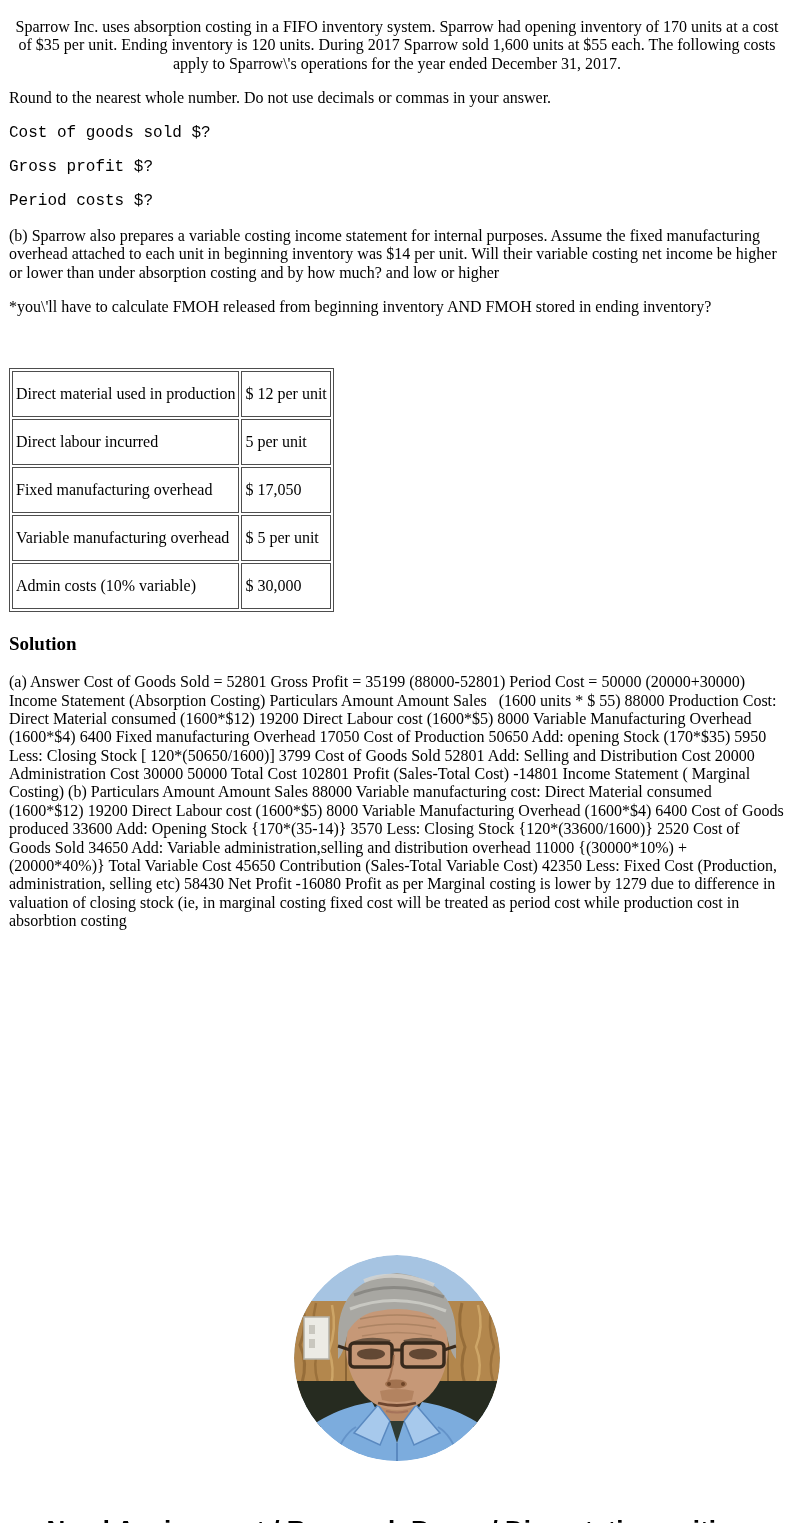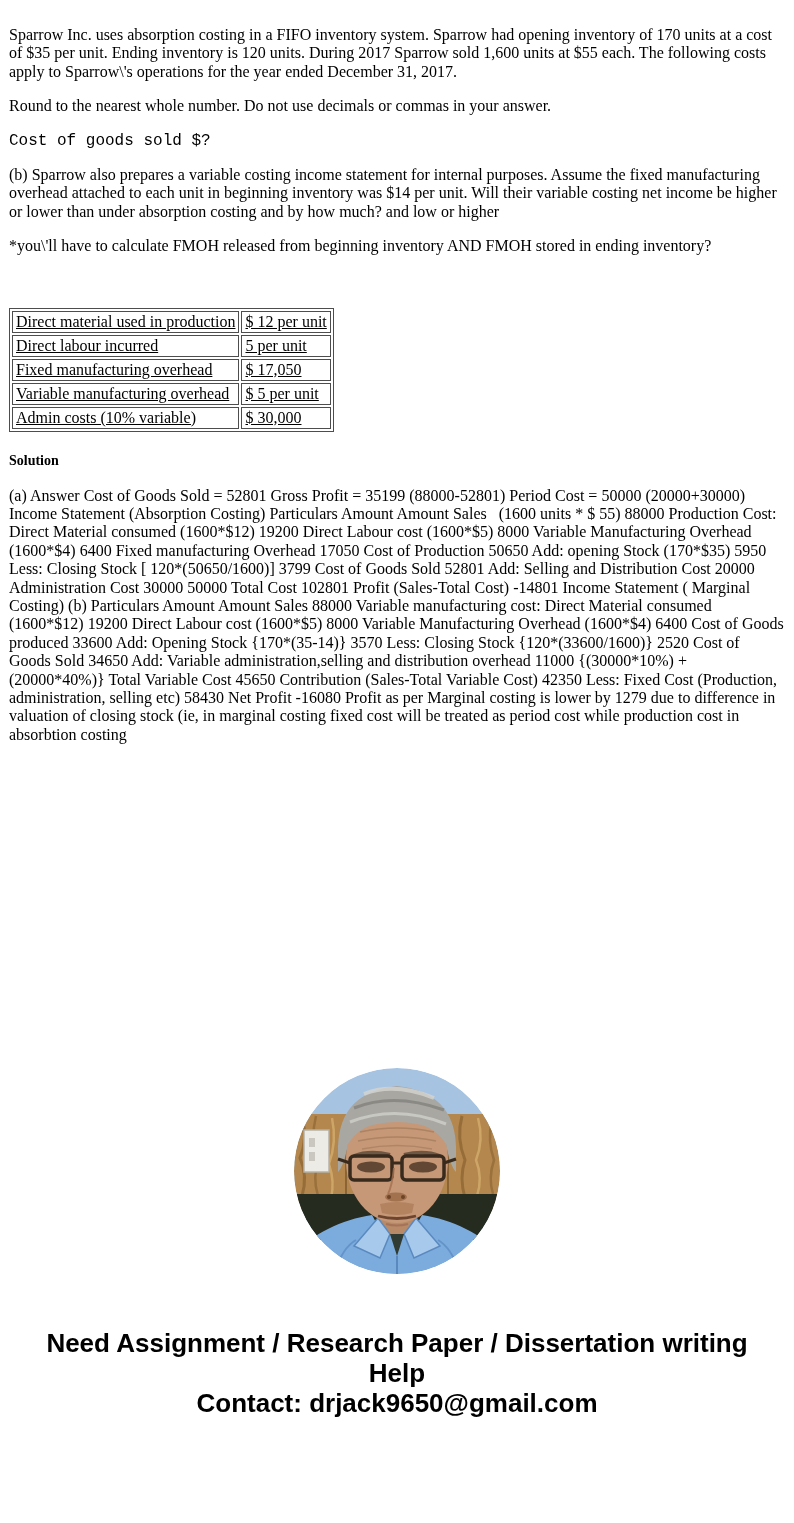--- a/index.html
+++ b/index.html
@@ -12,44 +12,43 @@
     width: 794px;
     min-height: 1523px;
     box-sizing: border-box;
     padding: 10px 9px 24px 9px;
     font-family: "Liberation Serif", serif;
     font-size: 16px;
     line-height: 1.15;
     background: #ffffff;
   }
   .page p { margin: 16px 0; }
-  .page p:first-child { margin-top: 16px; }
+  .page p:first-child { margin-top: 8px; text-align: center; }
   .indent { margin-left: 51px; font-family: Liberation Mono, monospace; }
 
   table.cost-table {
     margin-top: 52px;
     border: 1px solid #4d4d4d;
     border-collapse: separate;
     border-spacing: 2px;
   }
   table.cost-table td {
     border: 1px solid #4d4d4d;
-    padding: 0 3px;
+    padding: 12px 3px;
     height: 20px;
     line-height: 20px;
     white-space: nowrap;
     font-size: 16px;
-    text-decoration: underline;
   }
   td.label-col { width: 219px; }
   td.value-col { width: 82px; }
   td.right { text-align: left; }
 
   h3.solution-heading {
-    font-size: 14px;
+    font-size: 19px;
     font-weight: bold;
     margin: 21px 0 18px 0;
   }
   .solution-body {
     white-space: pre-wrap;
     margin: 18px 0 0 0;
   }
 
   .spacer { height: 308px; }
 
@@ -76,20 +75,22 @@
 <body>
 
 <div class="page">
 
   <p>Sparrow Inc. uses absorption costing in a FIFO inventory system. Sparrow had opening inventory of 170 units at a cost of $35 per unit. Ending inventory is 120 units. During 2017 Sparrow sold 1,600 units at $55 each. The following costs apply to Sparrow\'s operations for the year ended December 31, 2017.</p>
 
   <p>Round to the nearest whole number. Do not use decimals or commas in your answer.</p>
 
 
   <p class="indent">Cost of goods sold $?</p>
+  <p class="indent">Gross profit $?</p>
+  <p class="indent">Period costs $?</p>
 
   <p>(b) Sparrow also prepares a variable costing income statement for internal purposes. Assume the fixed manufacturing overhead attached to each unit in beginning inventory was $14 per unit. Will their variable costing net income be higher or lower than under absorption costing and by how much? and low or higher</p>
 
   <p>*you\'ll have to calculate FMOH released from beginning inventory AND FMOH stored in ending inventory?</p>
 
   <table class="cost-table">
     <tbody>
       <tr>
         <td class="label-col">Direct material used in production</td>
         <td class="value-col">$ 12 per unit</td>

